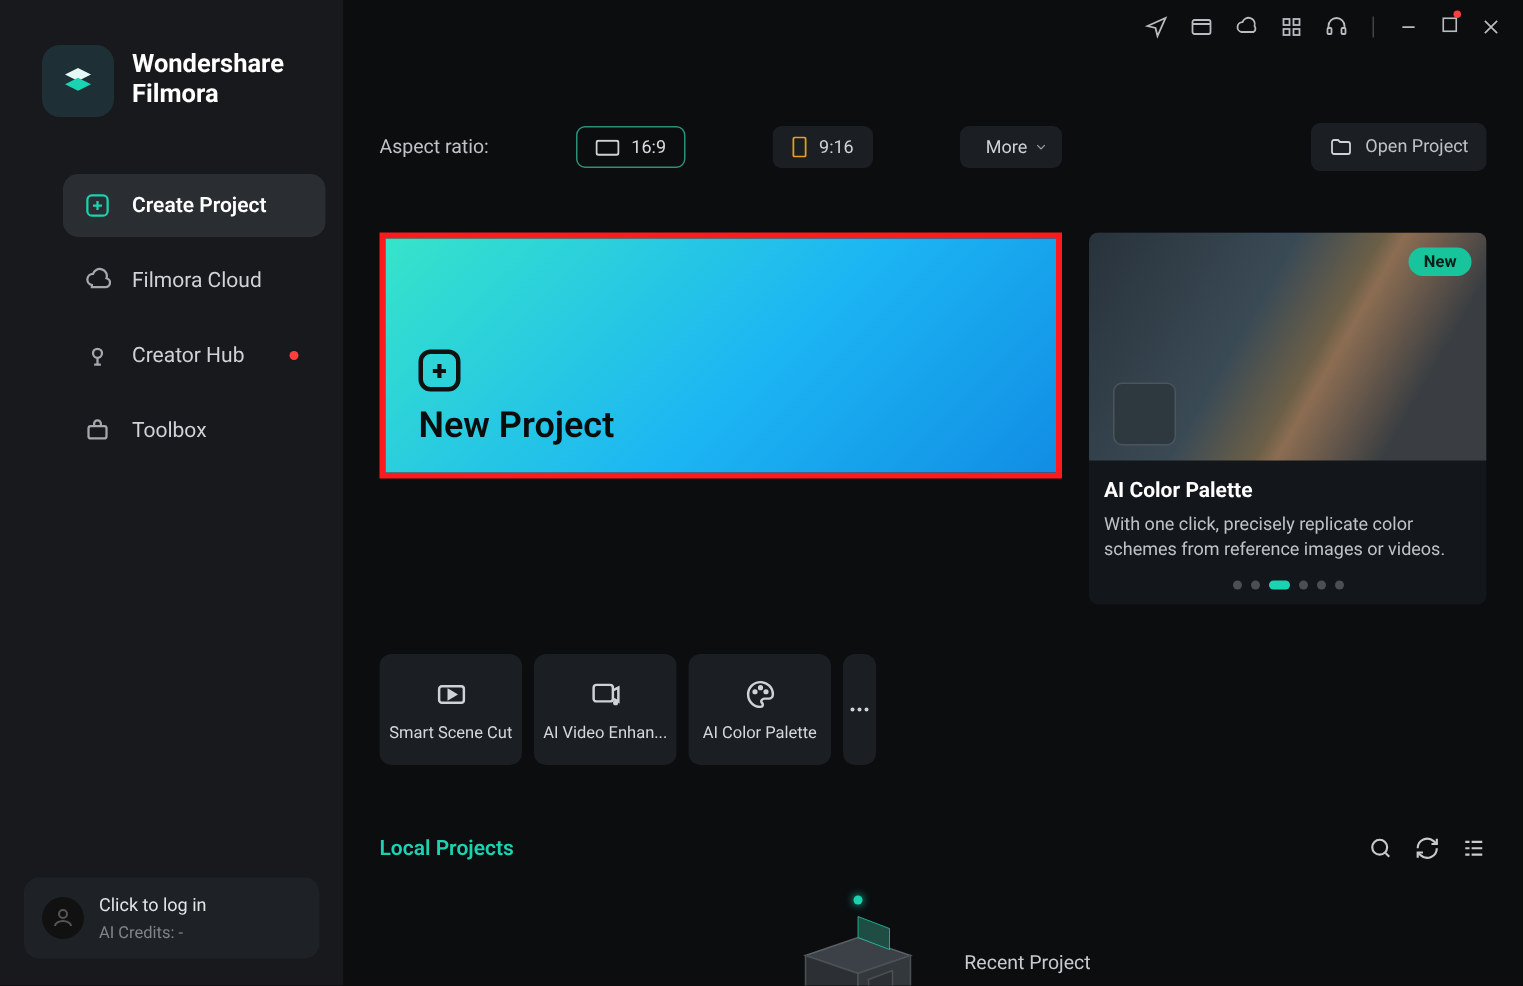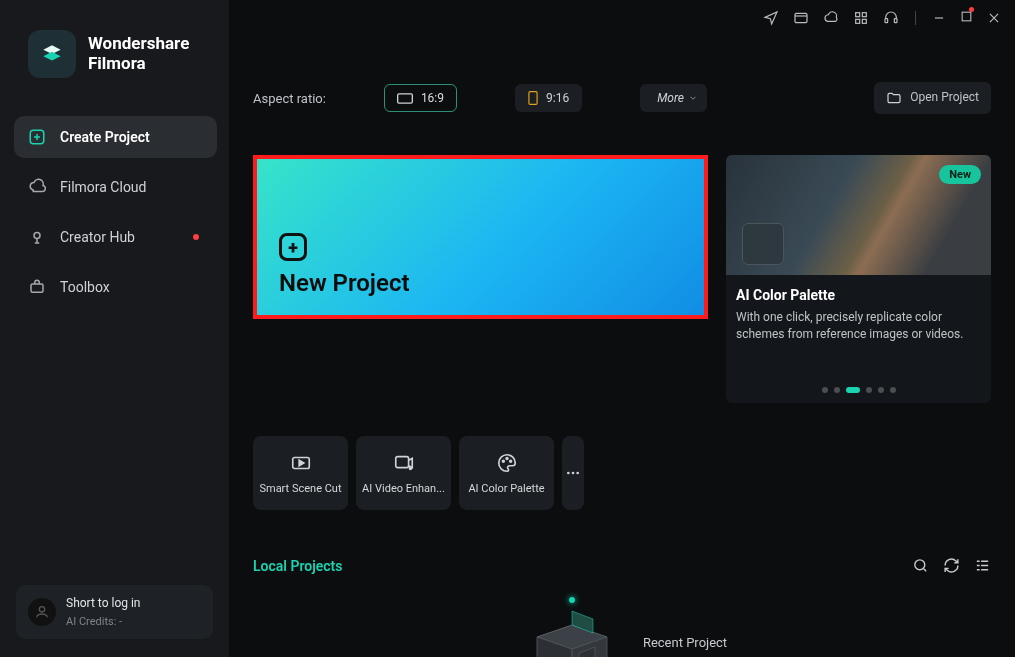--- a/index.html
+++ b/index.html
@@ -4,52 +4,52 @@
 <style>
   * { margin:0; padding:0; box-sizing:border-box; font-family: -apple-system, "Segoe UI", Roboto, Arial, sans-serif; }
   body { background:#0b0d0f; width:1015px; height:657px; overflow:hidden; color:#d6d9dc; }
   .app { display:flex; height:100%; }
   
   .sidebar { width:229px; background:#17191c; display:flex; flex-direction:column; }
   .logo { display:flex; align-items:center; padding:30px 20px 30px 28px; gap:12px; }
   .logo-badge { width:48px; height:48px; border-radius:12px; background:#1e2f36; display:flex; align-items:center; justify-content:center; }
   .logo-text { color:#fff; font-size:17px; font-weight:700; line-height:1.15; }
   .nav { padding:8px 12px 0 14px; display:flex; flex-direction:column; gap:8px; }
-  .nav-item { display:flex; align-items:center; gap:14px; padding:12px 14px; border-radius:10px; cursor:pointer; font-size:14px; color:#cfd2d6; position:relative; }
+  .nav-item { display:flex; align-items:center; gap:14px; padding:12px 14px; border-radius:10px; cursor:pointer; font-size:14px; color:#cfd2d6; position:relative;margin-left:28px; }
   .nav-item .dot { width:6px; height:6px; background:#ff3e3e; border-radius:50%; position:absolute; right:18px; top:50%; transform:translateY(-50%); }
   .nav-item.active { background:#2a2d31; color:#fff; font-weight:600; }
   .nav-item.active svg { stroke:#1ad3b0; }
   .nav-item svg { stroke:#a5a9ad; }
   .spacer { flex:1; }
   .login-box { margin:0 16px 18px 16px; background:#1e2226; border-radius:10px; padding:10px 12px; display:flex; align-items:center; gap:10px; }
   .avatar-circle { width:28px; height:28px; background:#111; border-radius:50%; display:flex; align-items:center; justify-content:center; }
   .login-text { font-size:12px; color:#e2e4e6; line-height:1.4; }
   .login-text .sub { font-size:11px; color:#808488; display:block; margin-top:2px;}
   
   .main { flex:1; background:#0b0d0f; display:flex; flex-direction:column; position:relative;gap:23px; }
   .topbar { position:absolute; right:14px; top:8px; display:flex; align-items:center; gap:14px; color:#b9bcc0; }
   .topbar .sep { width:1px; height:14px; background:#444; margin:0 2px; }
   .topbar svg { cursor:pointer; }
   .topbar .max-wrap { position:relative; }
   .topbar .red-dot { position:absolute; top:-1px; right:-1px; width:5px; height:5px; background:#ff3e3e; border-radius:50%; }
   .aspect-row { display:flex; align-items:center; gap:10px; padding:82px 24px 0 24px; font-size:13px; color:#bfc3c7; }
   .chip { border:1px solid transparent; padding:6px 12px; border-radius:6px; display:flex; align-items:center; gap:8px; font-size:12px; color:#cfd2d6; cursor:pointer;margin-left:48px; }
   .chip.outlined { border-color:#2e8f78; color:#d9dcde; }
   .chip.plain { background:#1b1e22; }
-  .chip.more { background:#1b1e22; padding:6px 22px 6px 16px; position:relative;font-style:italic; }
+  .chip.more { background:#1b1e22; padding:6px 22px 6px 16px; position:relative; }
   .chip.more svg.chev { position:absolute; right:8px; top:50%; transform:translateY(-50%); }
   .open-project { margin-left:auto; background:#1b1e22; border-radius:6px; padding:8px 12px; font-size:12px; display:flex; align-items:flex-start; gap:8px; cursor:pointer; }
   
   .cards-row { display:flex; gap:18px; padding:18px 24px 0 24px; }
   .new-card-wrap { width:455px; height:164px; border:4px solid #ff1b1b; position:relative; }
   .new-card { width:100%; height:100%; background:linear-gradient(135deg,#36e4c9 0%, #1cb6f3 55%, #118de4 100%); display:flex; flex-direction:column; justify-content:flex-end; padding:0 0 18px 22px; color:#111; cursor:pointer; }
   .new-card .plus-badge { width:28px; height:28px; border:3px solid #111; border-radius:8px; display:flex; align-items:center; justify-content:center; font-size:18px; font-weight:900; color:#111; margin-bottom:8px; }
   .new-card .title { font-size:24px; font-weight:600; color:#0c0c0c; }
   .feature-card { flex:1; min-width:0; background:#13161a; border-radius:6px; overflow:hidden; display:flex; flex-direction:column; position:relative; height:248px; }
-  .feature-img { height:120px; background:linear-gradient(120deg,#28323b 0%, #3a4a55 40%, #6c5f47 56%, #8c6d52 60%, #3a3e42 80%); position:relative; }
+  .feature-img { height:152px; background:linear-gradient(120deg,#28323b 0%, #3a4a55 40%, #6c5f47 56%, #8c6d52 60%, #3a3e42 80%); position:relative; }
   .feature-img .badge-new { position:absolute; top:10px; right:10px; background:#17c49b; color:#042019; font-size:11px; font-weight:700; padding:3px 10px; border-radius:10px; }
   .feature-img .thumb { position:absolute; left:16px; bottom:10px; width:42px; height:42px; background:#2e383f; border-radius:6px; border:1px solid #4b555c; }
   .feature-body { padding:12px 14px 0 10px; }
   .feature-body .ft-title { font-size:14px; font-weight:700; color:#fff; }
   .feature-body .ft-desc { font-size:12px; color:#c0c3c6; margin-top:6px; line-height:1.4; max-height:34px; overflow:hidden; }
   .dots-row { display:flex; gap:6px; justify-content:center; position:absolute; bottom:10px; left:0; right:0; }
   .dots-row .d { width:6px; height:6px; border-radius:50%; background:#4c4f52; }
   .dots-row .d.active { background:#1ad3b0; width:14px; border-radius:3px; }
   
   .tiles-row { display:flex; gap:8px; padding:10px 24px 0 24px; width:708px; }
@@ -117,21 +117,21 @@
     <div class="spacer"></div>
 
     <div class="login-box">
       <div class="avatar-circle">
         <svg width="16" height="16" viewBox="0 0 24 24" fill="none" stroke="#555" stroke-width="2">
             <circle cx="12" cy="8" r="4"></circle>
             <path d="M4 20c0-3 4-5 8-5s8 2 8 5"></path>
           </svg>
       </div>
       <div class="login-text">
-        <span>Short to log in</span>
+        <span>Click to log in</span>
         <span class="sub">AI Credits: -</span>
       </div>
     </div>
   </div>
 
   <div class="main">
 
     <div class="topbar">
       <svg width="16" height="16" viewBox="0 0 24 24" fill="none" stroke="#b9bcc0" stroke-width="1.8">
           <path d="M3 11l18-8-8 18-2-8-8-2z"></path>

